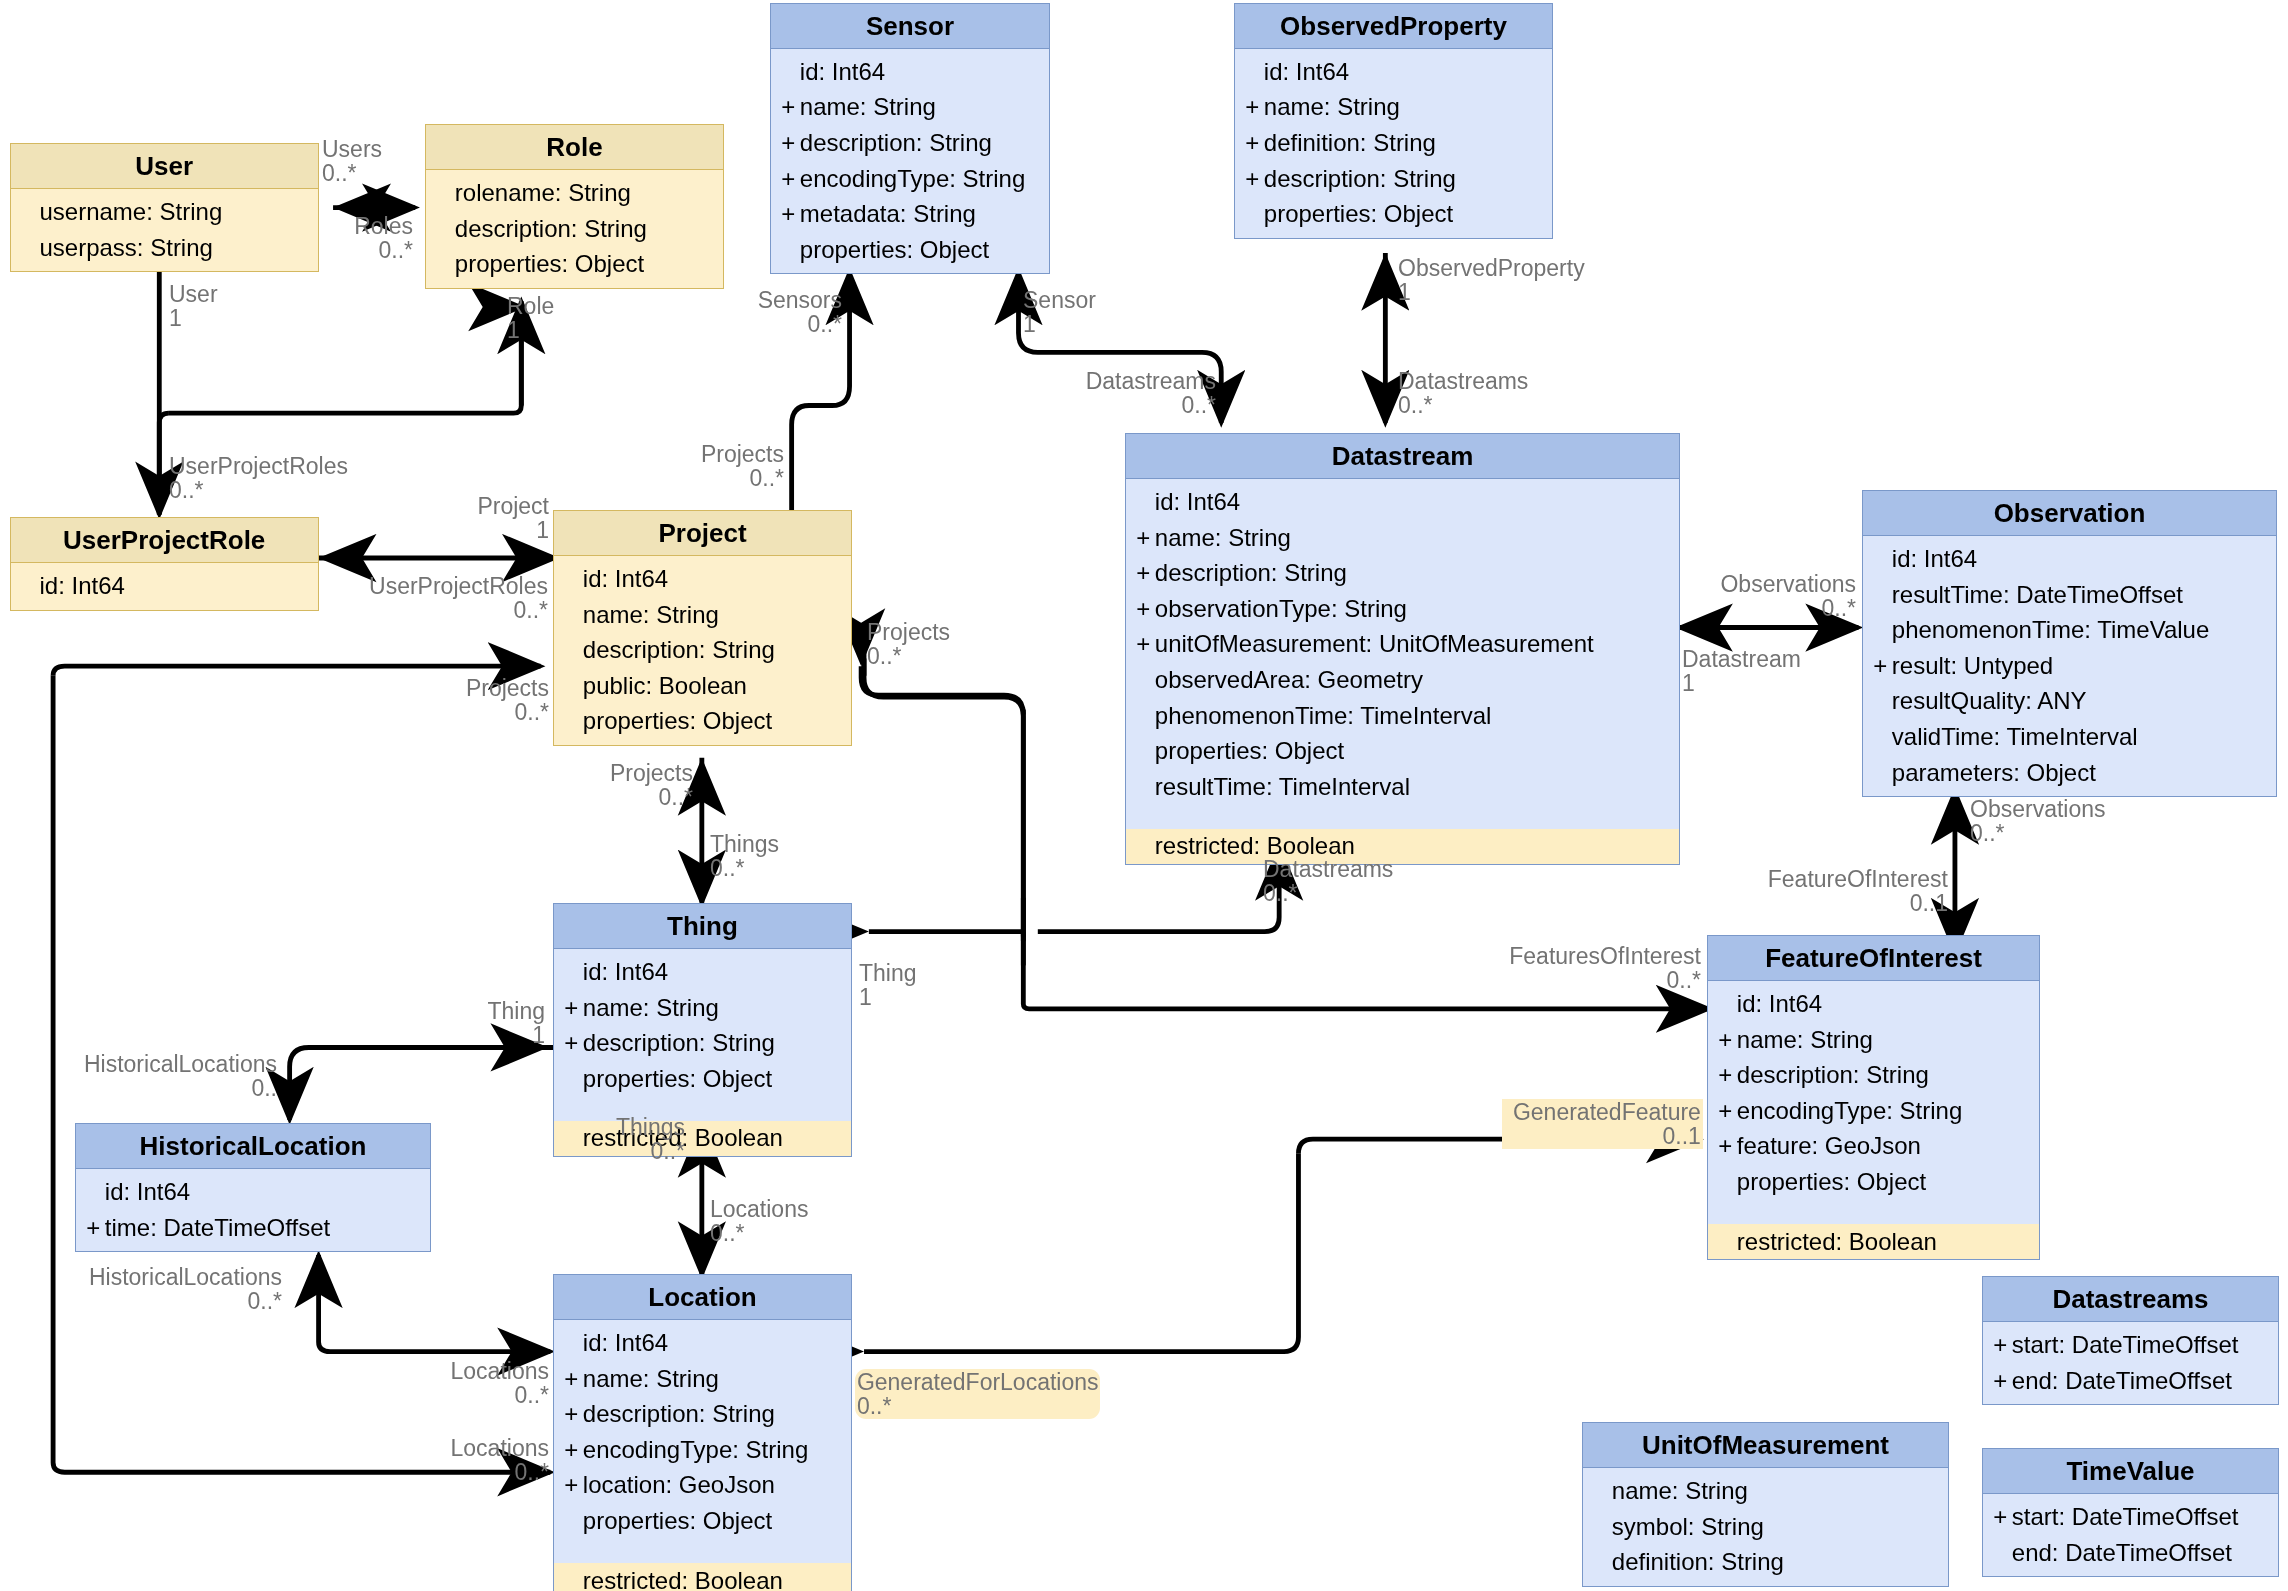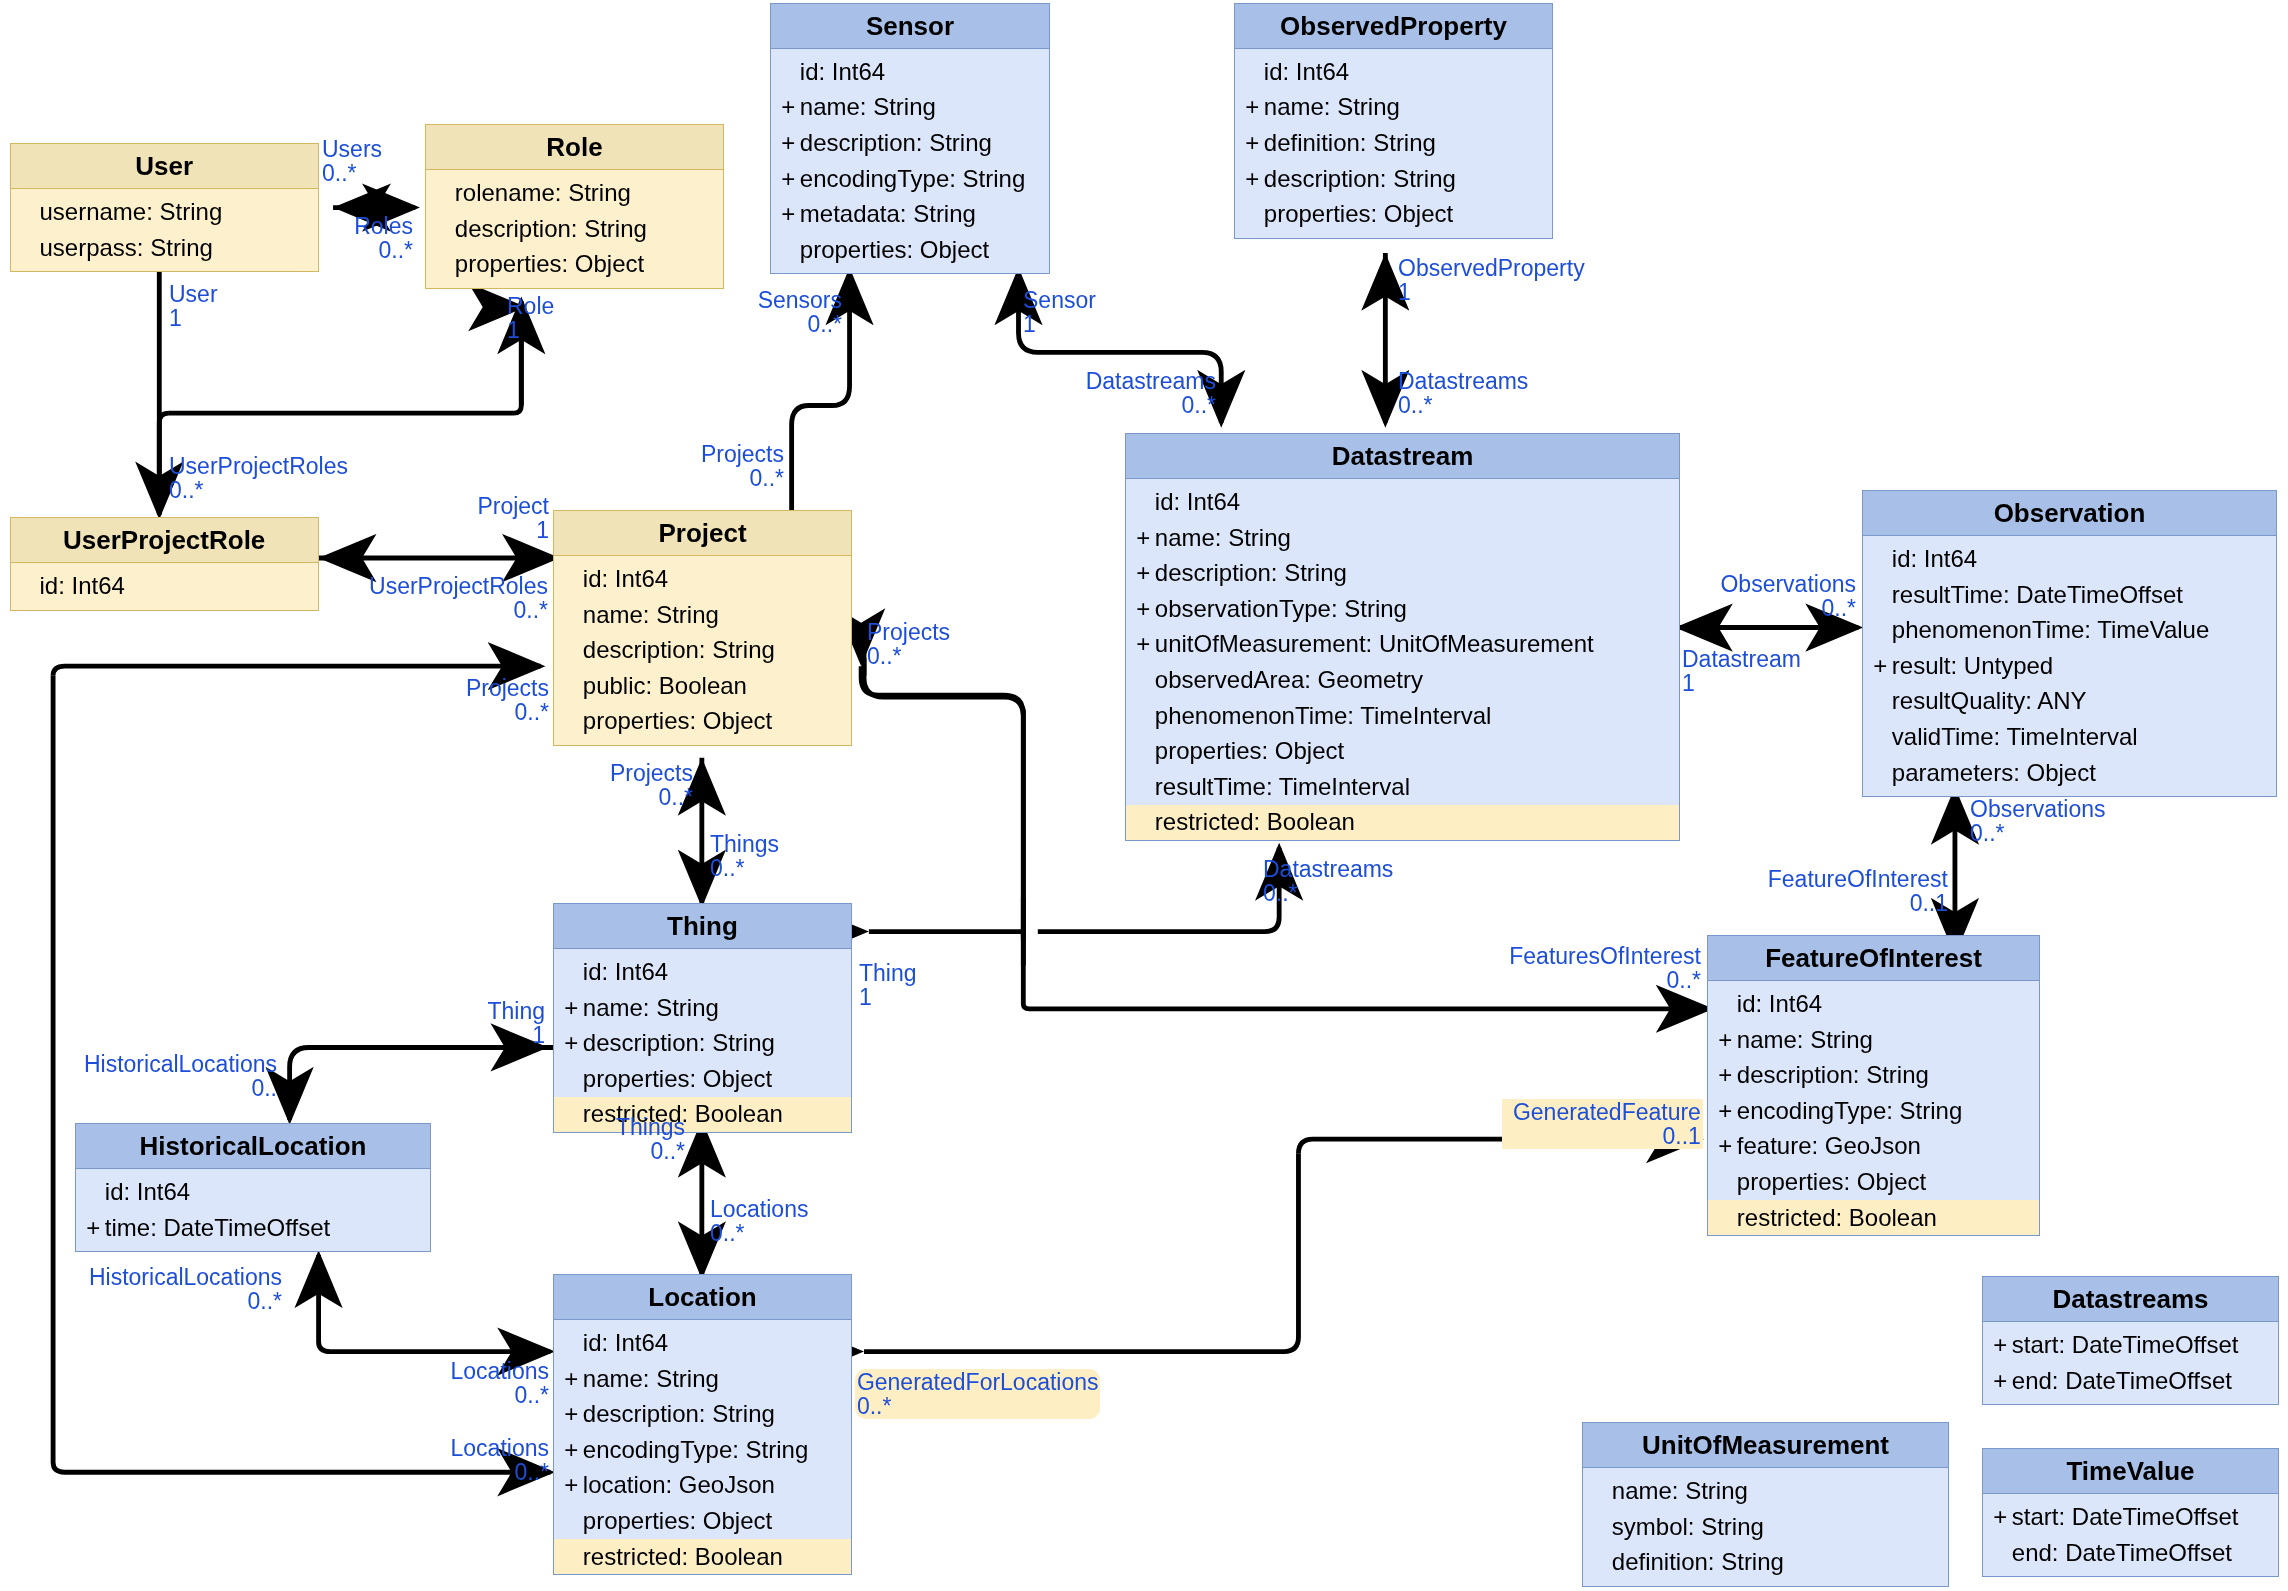--- a/index.html
+++ b/index.html
@@ -62,27 +62,28 @@
   }
   .attr .vis {
     display: inline-block;
     width: 23px;
     text-align: center;
     flex: 0 0 23px;
     margin-left: 5.8px;
   }
   .attr.restricted {
     background: #fdeec4;
+    margin-top: 24px;
   }
   
   .elabel {
     position: absolute;
     font-size: 23px;
     line-height: 1.05;
-    color: #1d4ed8;
+    color: #737373;
     white-space: nowrap;
   }
   .elabel.right {
     text-align: right;
   }
   .elabel.hl {
     background: #fdeec4;
     padding: 1px 1.9px;
   }
 </style>

